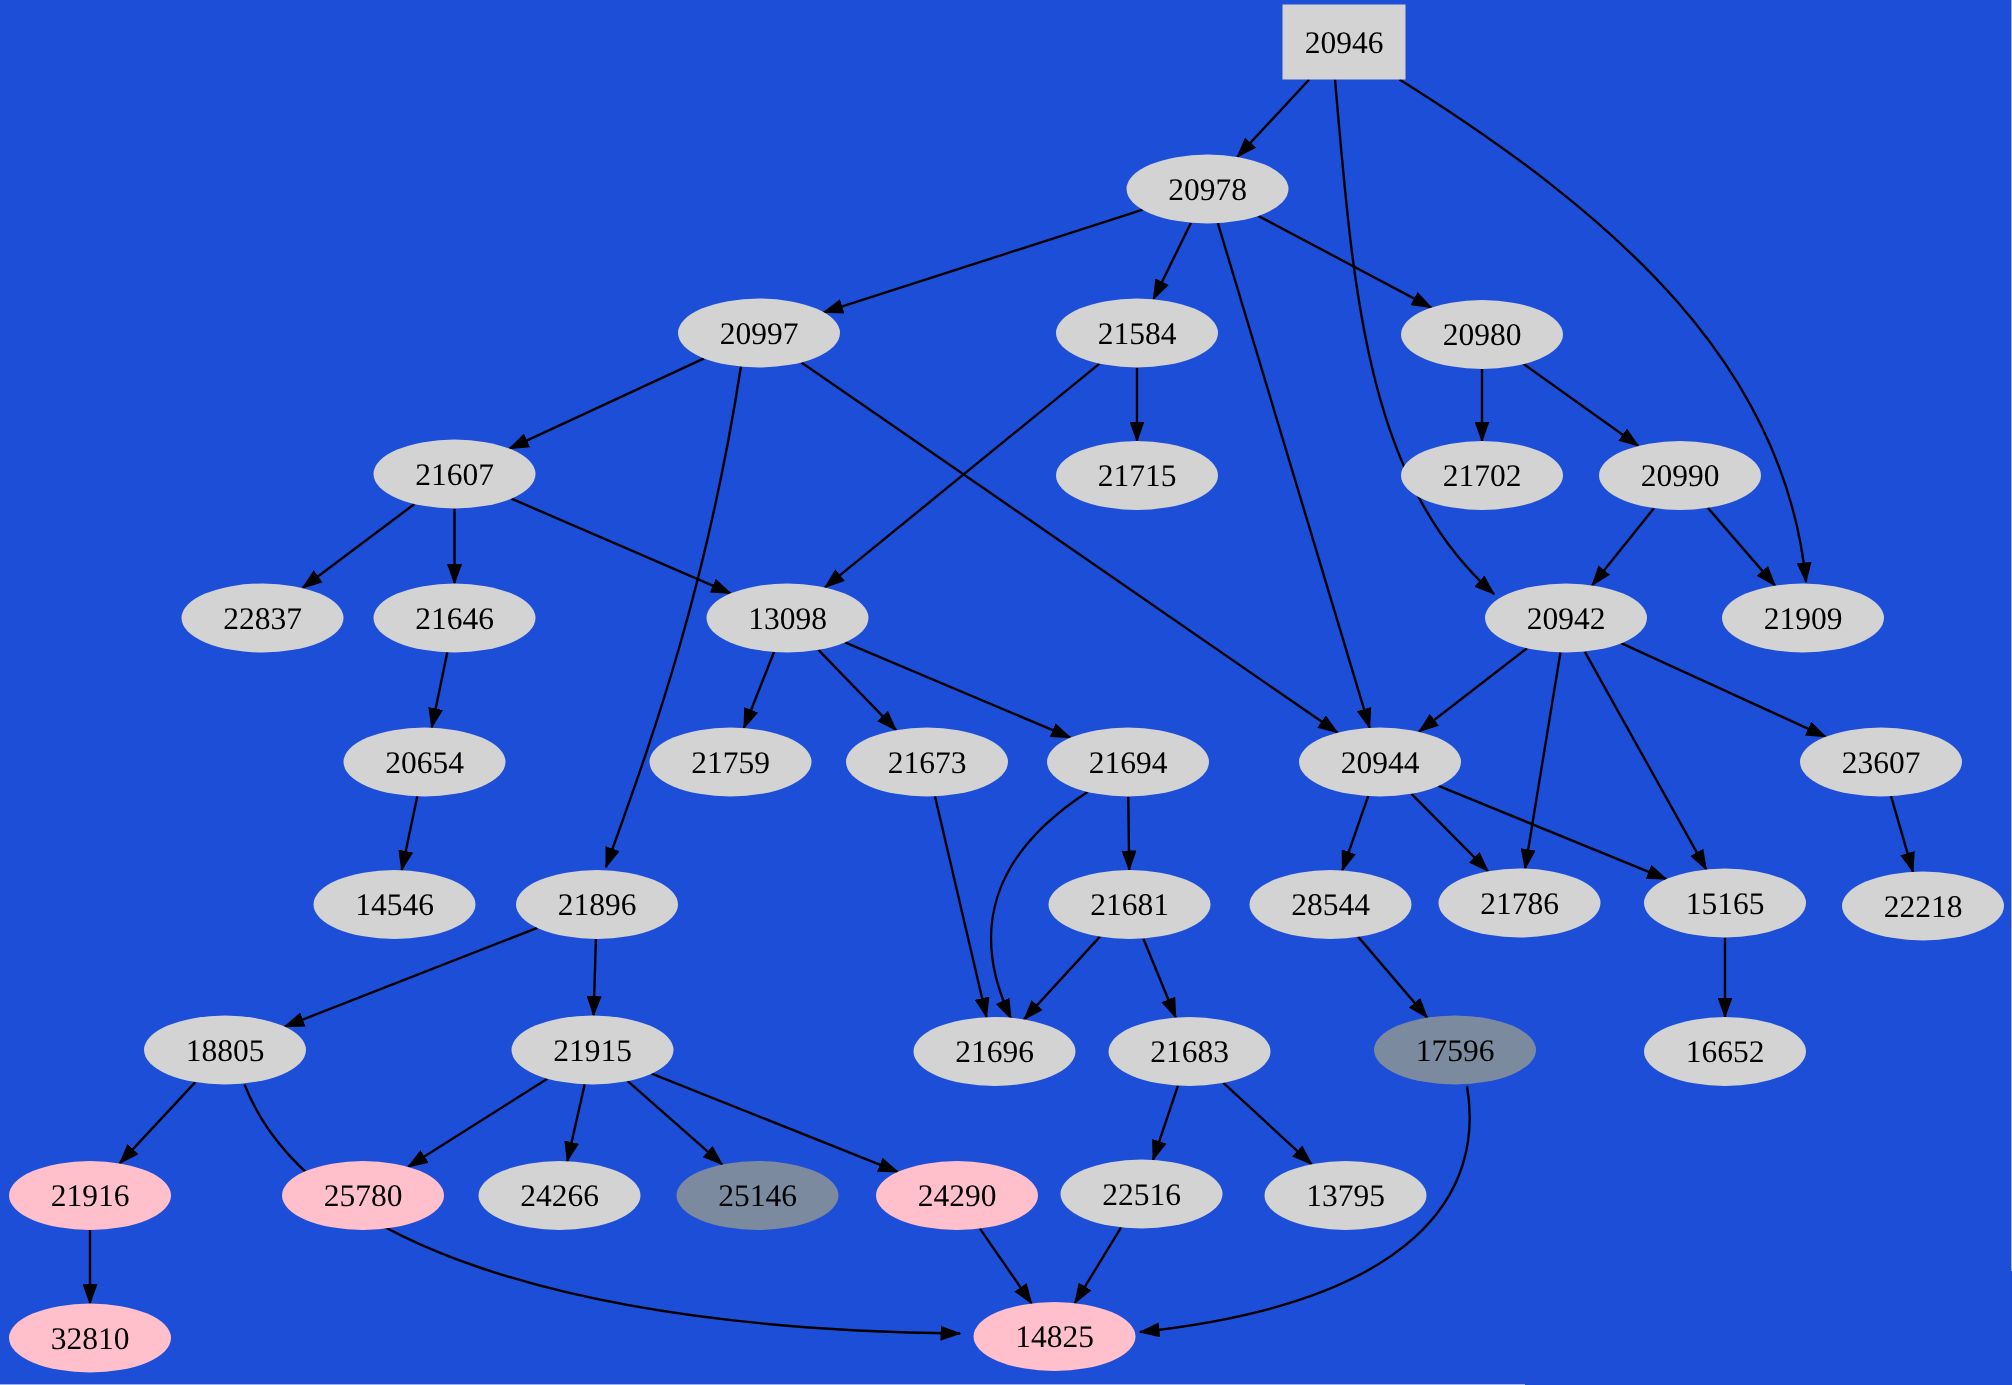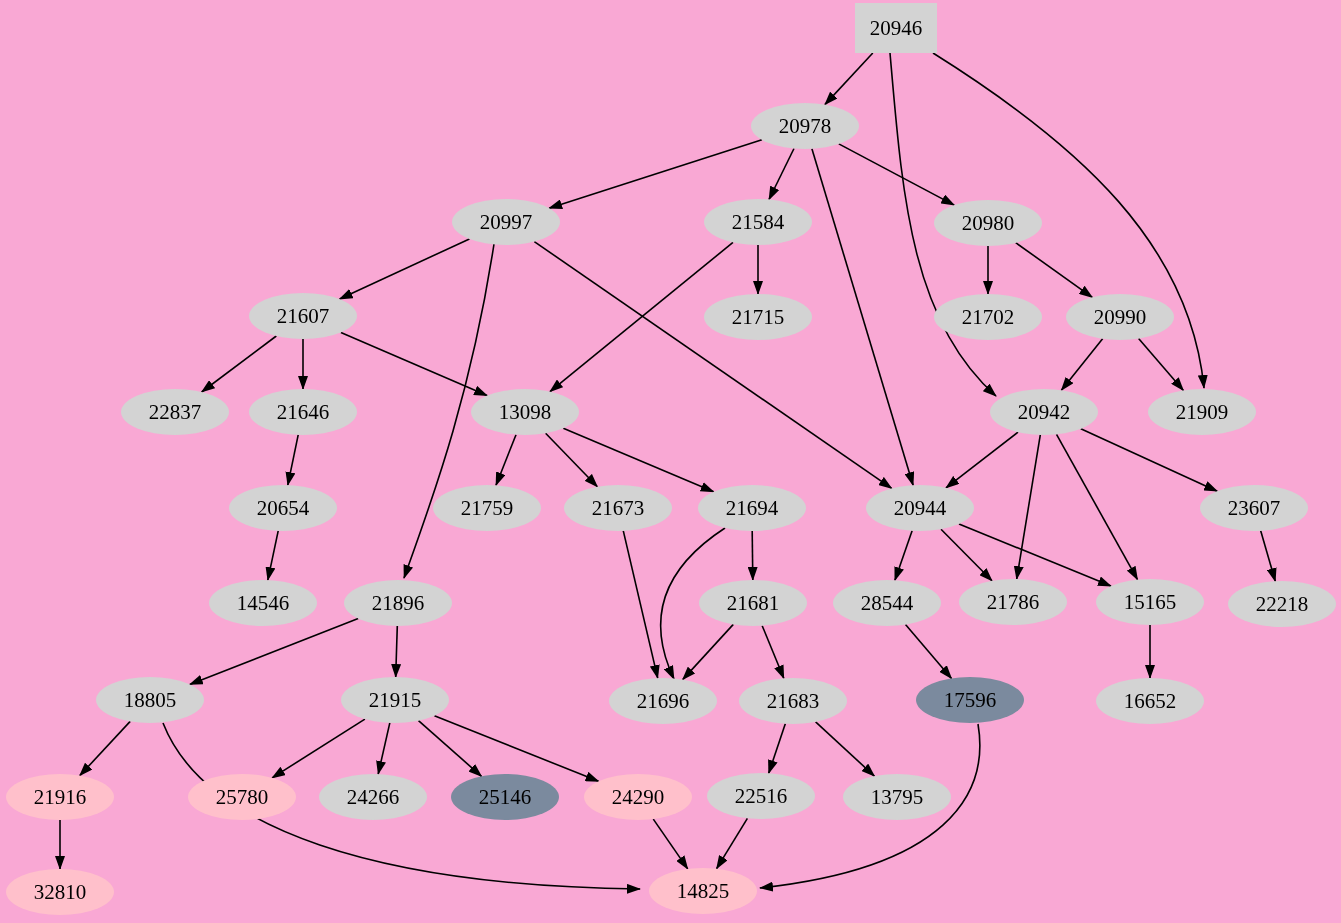--- a/index.html
+++ b/index.html
@@ -4,21 +4,21 @@
 <style>
   html, body {
     margin: 0;
     padding: 0;
     background: #ffffff;
   }
   .canvas {
     position: relative;
     width: 1341px;
     height: 923px;
-    background: #f9a8d4;
+    background: #1d4ed8;
     font-family: "Liberation Serif", "DejaVu Serif", serif;
   }
   svg { display: block; }
   .edge path {
     fill: none;
     stroke: #000000;
     stroke-width: 1.6;
   }
   .node text {
     font-family: "Liberation Serif", "DejaVu Serif", serif;

